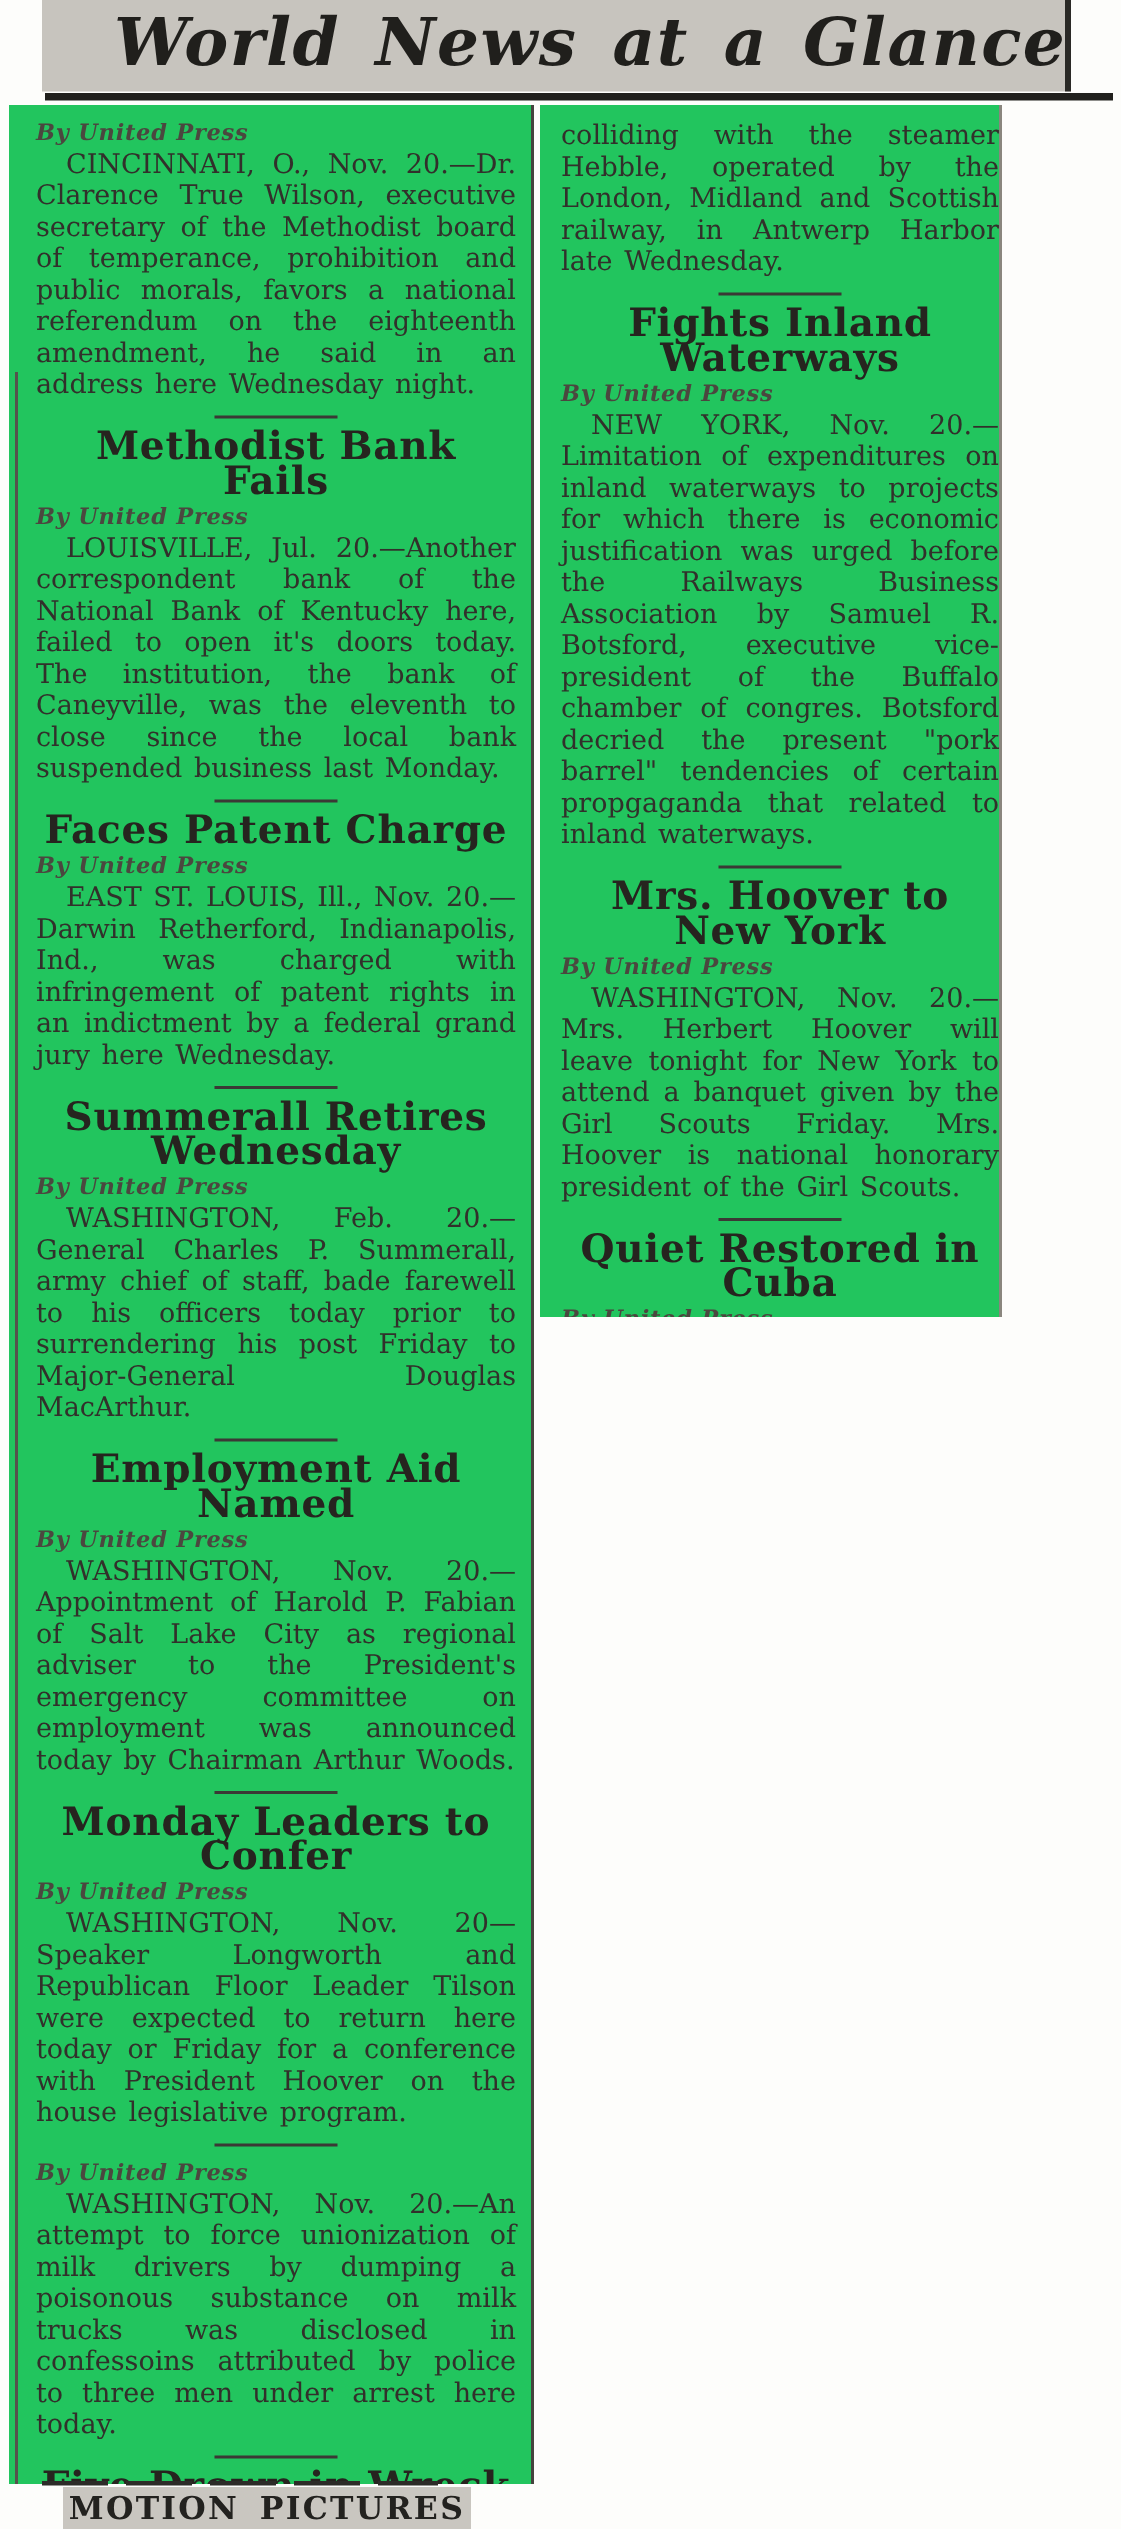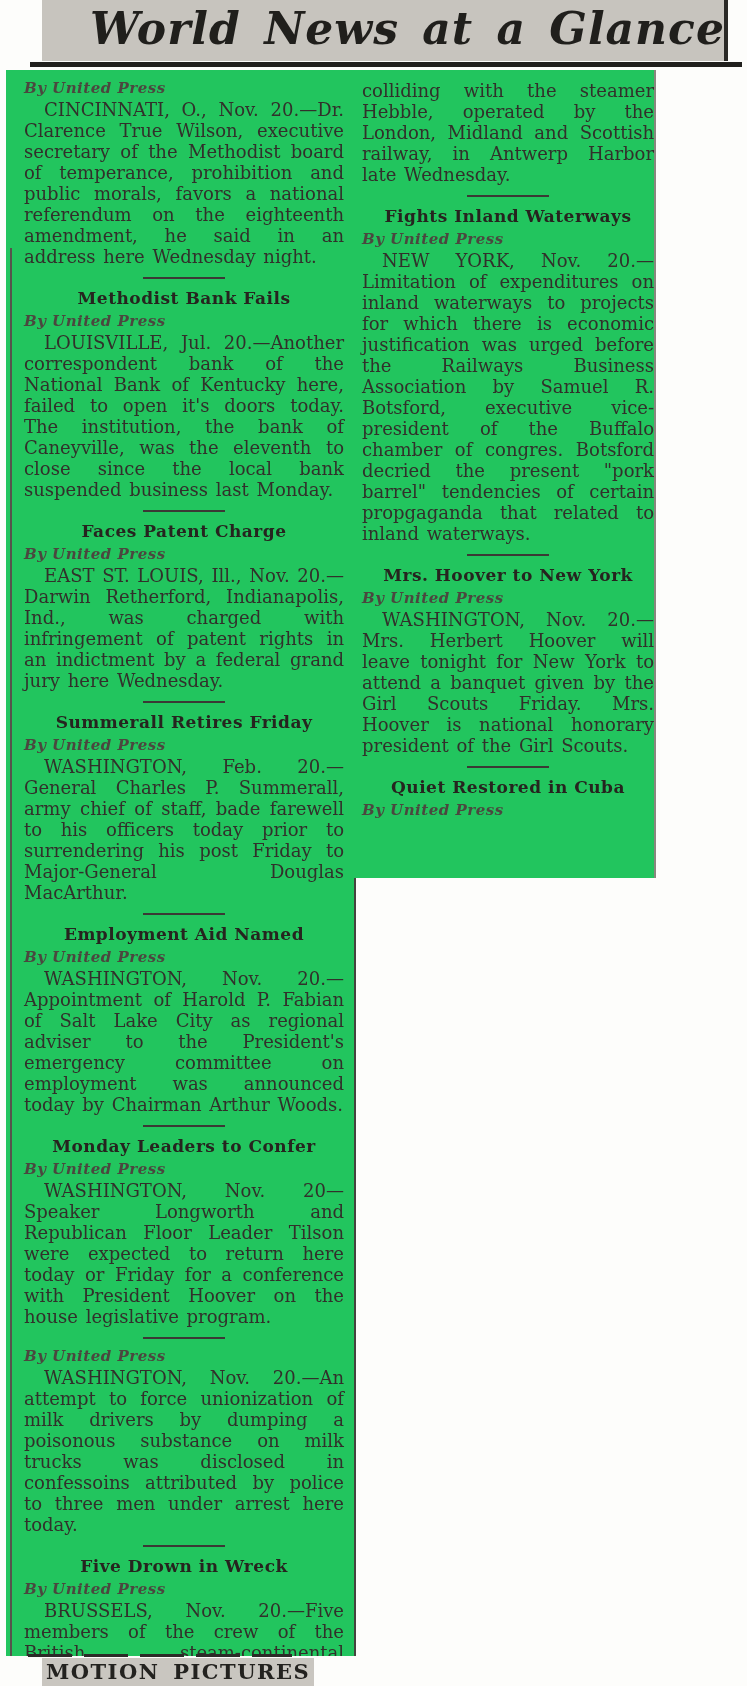--- a/index.html
+++ b/index.html
@@ -6,52 +6,52 @@
   * { margin:0; padding:0; box-sizing:border-box; }
   html,body { background:#fdfdfb; }
   body {
     width:747px; height:1686px; position:relative; overflow:hidden;
     font-family:"DejaVu Serif", serif; color:#2e2c28;
   }
   .paper { background:#22c55e; }
 
   
   #masthead {
-    position:absolute; left:42px; top:0; width:686px; height:61px;
+    position:absolute; left:28px; top:0; width:686px; height:61px;
     background:#c7c4be; border-right:4px solid #2a2926; overflow:hidden;
   }
   #masthead .title {
     font-style:italic; font-weight:600; font-size:44px; line-height:58px;
     padding-left:48px; letter-spacing:1px; word-spacing:7px; color:#201f1c;
     white-space:nowrap;
   }
   #masthead-rule {
     position:absolute; left:30px; top:62px; width:712px; height:5px;
     background:#21201d;
   }
 
   
   #col-left {
     position:absolute; left:6px; top:70px; width:350px; height:1586px;
     border-right:2px solid #45433e; padding:8px 10px 0 18px; overflow:hidden;
   }
   #col-right {
-    position:absolute; left:348px; top:70px; width:308px; height:808px;
+    position:absolute; left:360px; top:70px; width:308px; height:808px;
     border-right:2px solid #8a867e; padding:10px 0 0 14px; overflow:hidden;
   }
   #corner-patch {
     position:absolute; left:0; top:70px; width:13px; height:175px; background:#fdfdfb;
   }
   #left-edge-rule {
     position:absolute; left:10px; top:248px; width:2px; height:1408px; background:#56534c;
   }
 
   
   .headline {
-    font-size:17px; line-height:23px; font-weight:bold; text-align:center;
+    font-size:26px; line-height:23px; font-weight:bold; text-align:center;
     color:#26241f; margin:0 0 2px 0; letter-spacing:0.5px;
   }
   .byline {
     font-style:italic; font-weight:bold; font-size:15px; line-height:19px;
     color:#4b473f; margin:1px 0 1px 0; letter-spacing:0.5px;
   }
   .story-body {
     font-size:18px; line-height:21px; text-align:justify; color:#32302b;
     text-indent:20px; word-spacing:2px;
   }
@@ -96,21 +96,21 @@
       <p class="story-body">LOUISVILLE, Jul. 20.—Another correspondent bank of the National Bank of Kentucky here, failed to open it's doors today. The institution, the bank of Caneyville, was the eleventh to close since the local bank suspended business last Monday.</p>
     </div>
     <div class="story">
       <div class="separator"></div>
       <h2 class="headline">Faces Patent Charge</h2>
       <div class="byline">By United Press</div>
       <p class="story-body">EAST ST. LOUIS, Ill., Nov. 20.—Darwin Retherford, Indianapolis, Ind., was charged with infringement of patent rights in an indictment by a federal grand jury here Wednesday.</p>
     </div>
     <div class="story">
       <div class="separator"></div>
-      <h2 class="headline">Summerall Retires Friday</h2>
+      <h2 class="headline">Summerall Retires Wednesday</h2>
       <div class="byline">By United Press</div>
       <p class="story-body">WASHINGTON, Feb. 20.—General Charles P. Summerall, army chief of staff, bade farewell to his officers today prior to surrendering his post Friday to Major-General Douglas MacArthur.</p>
     </div>
     <div class="story">
       <div class="separator"></div>
       <h2 class="headline">Employment Aid Named</h2>
       <div class="byline">By United Press</div>
       <p class="story-body">WASHINGTON, Nov. 20.—Appointment of Harold P. Fabian of Salt Lake City as regional adviser to the President's emergency committee on employment was announced today by Chairman Arthur Woods.</p>
     </div>
     <div class="story">

